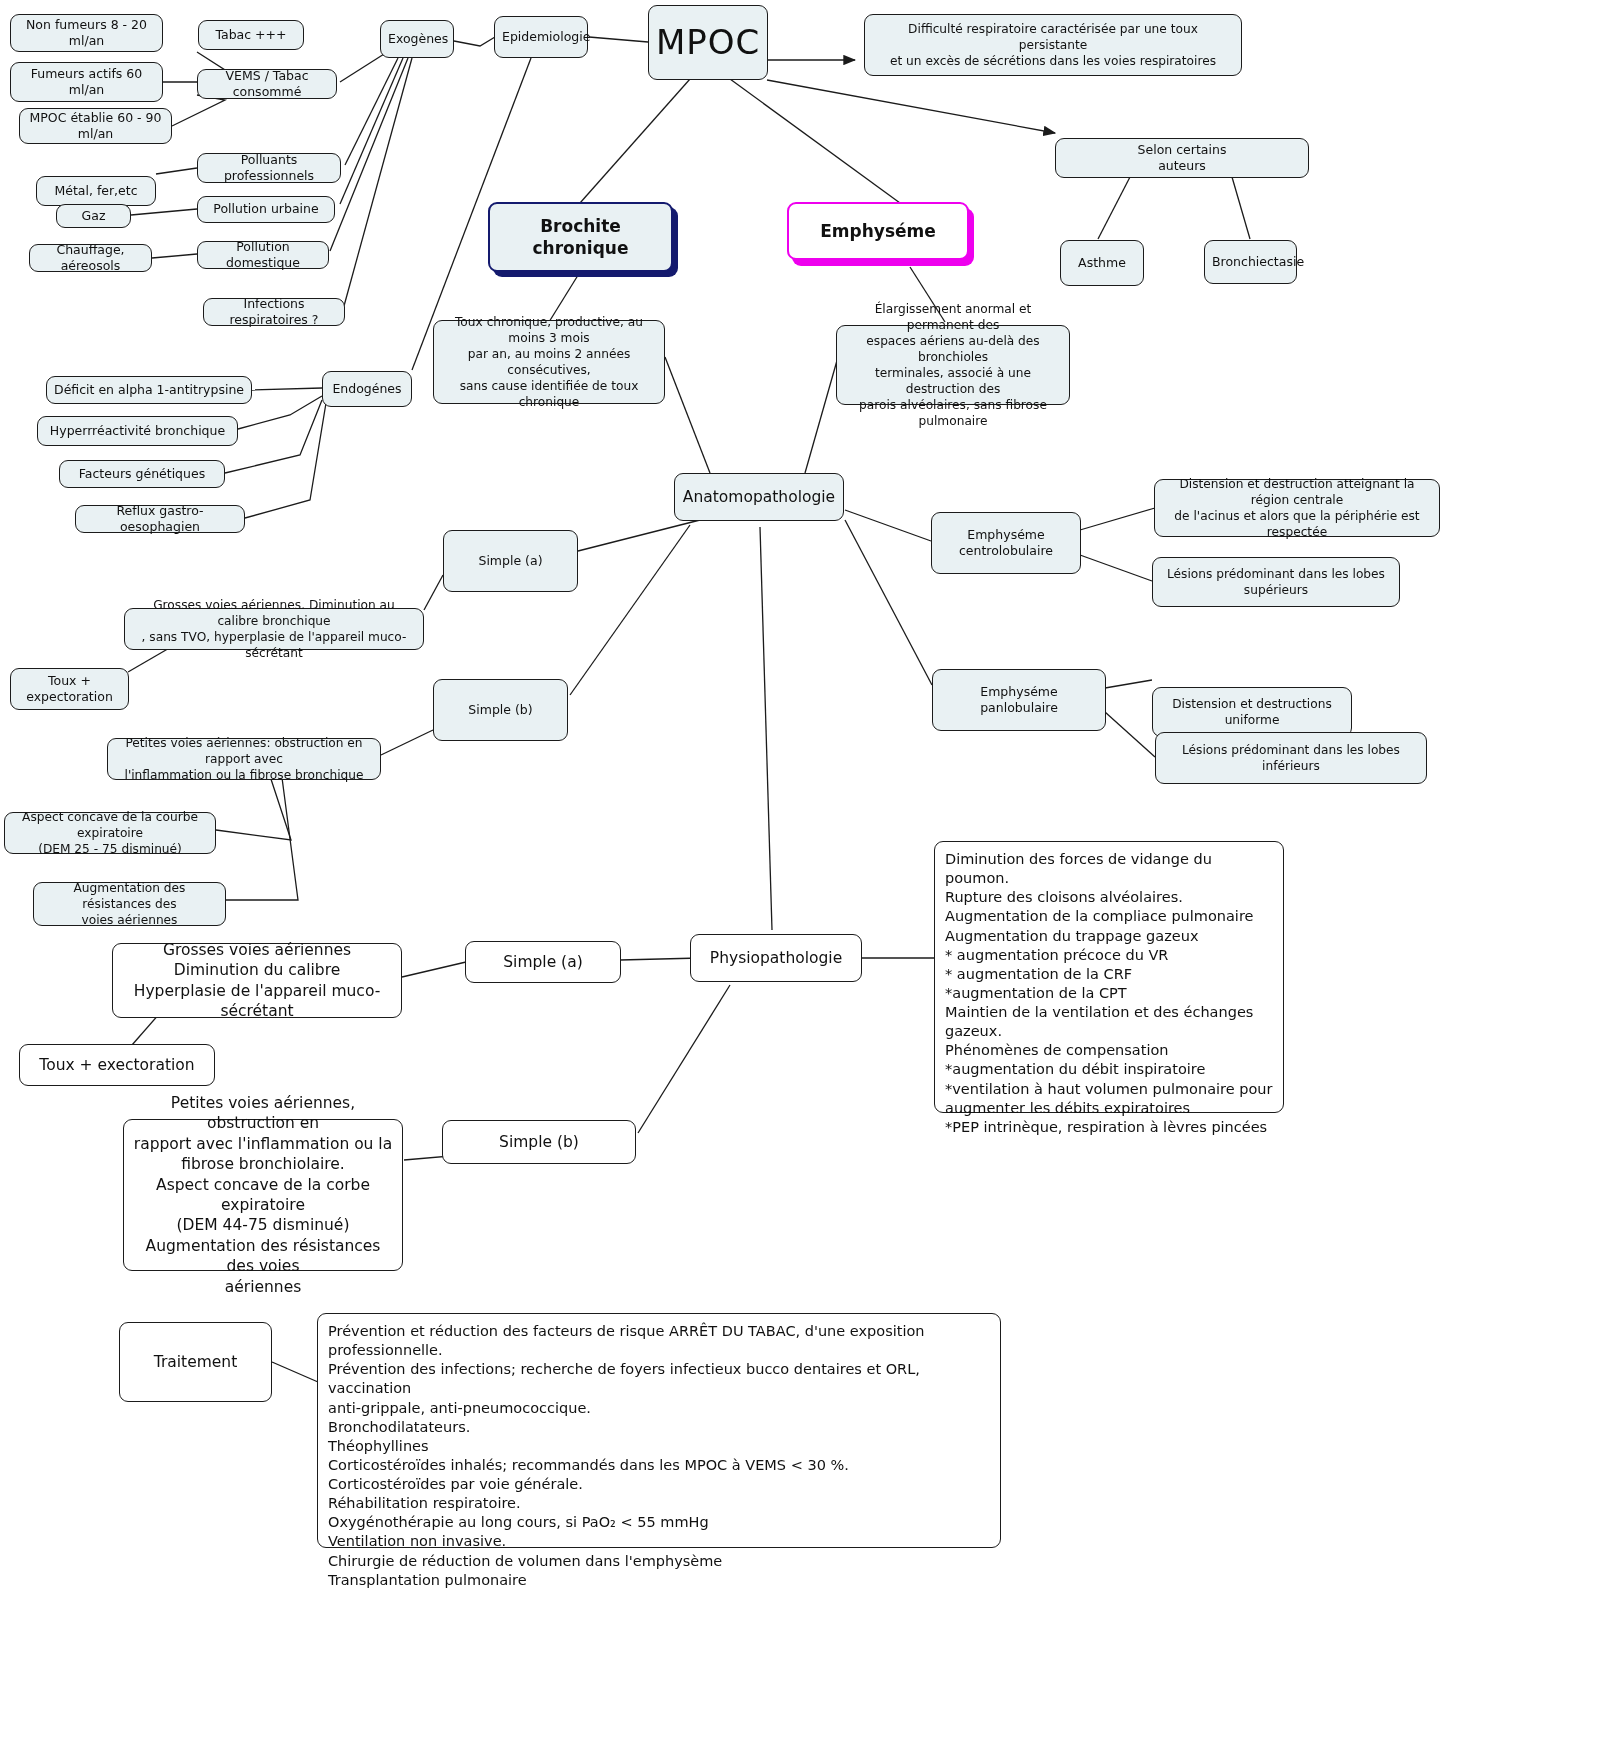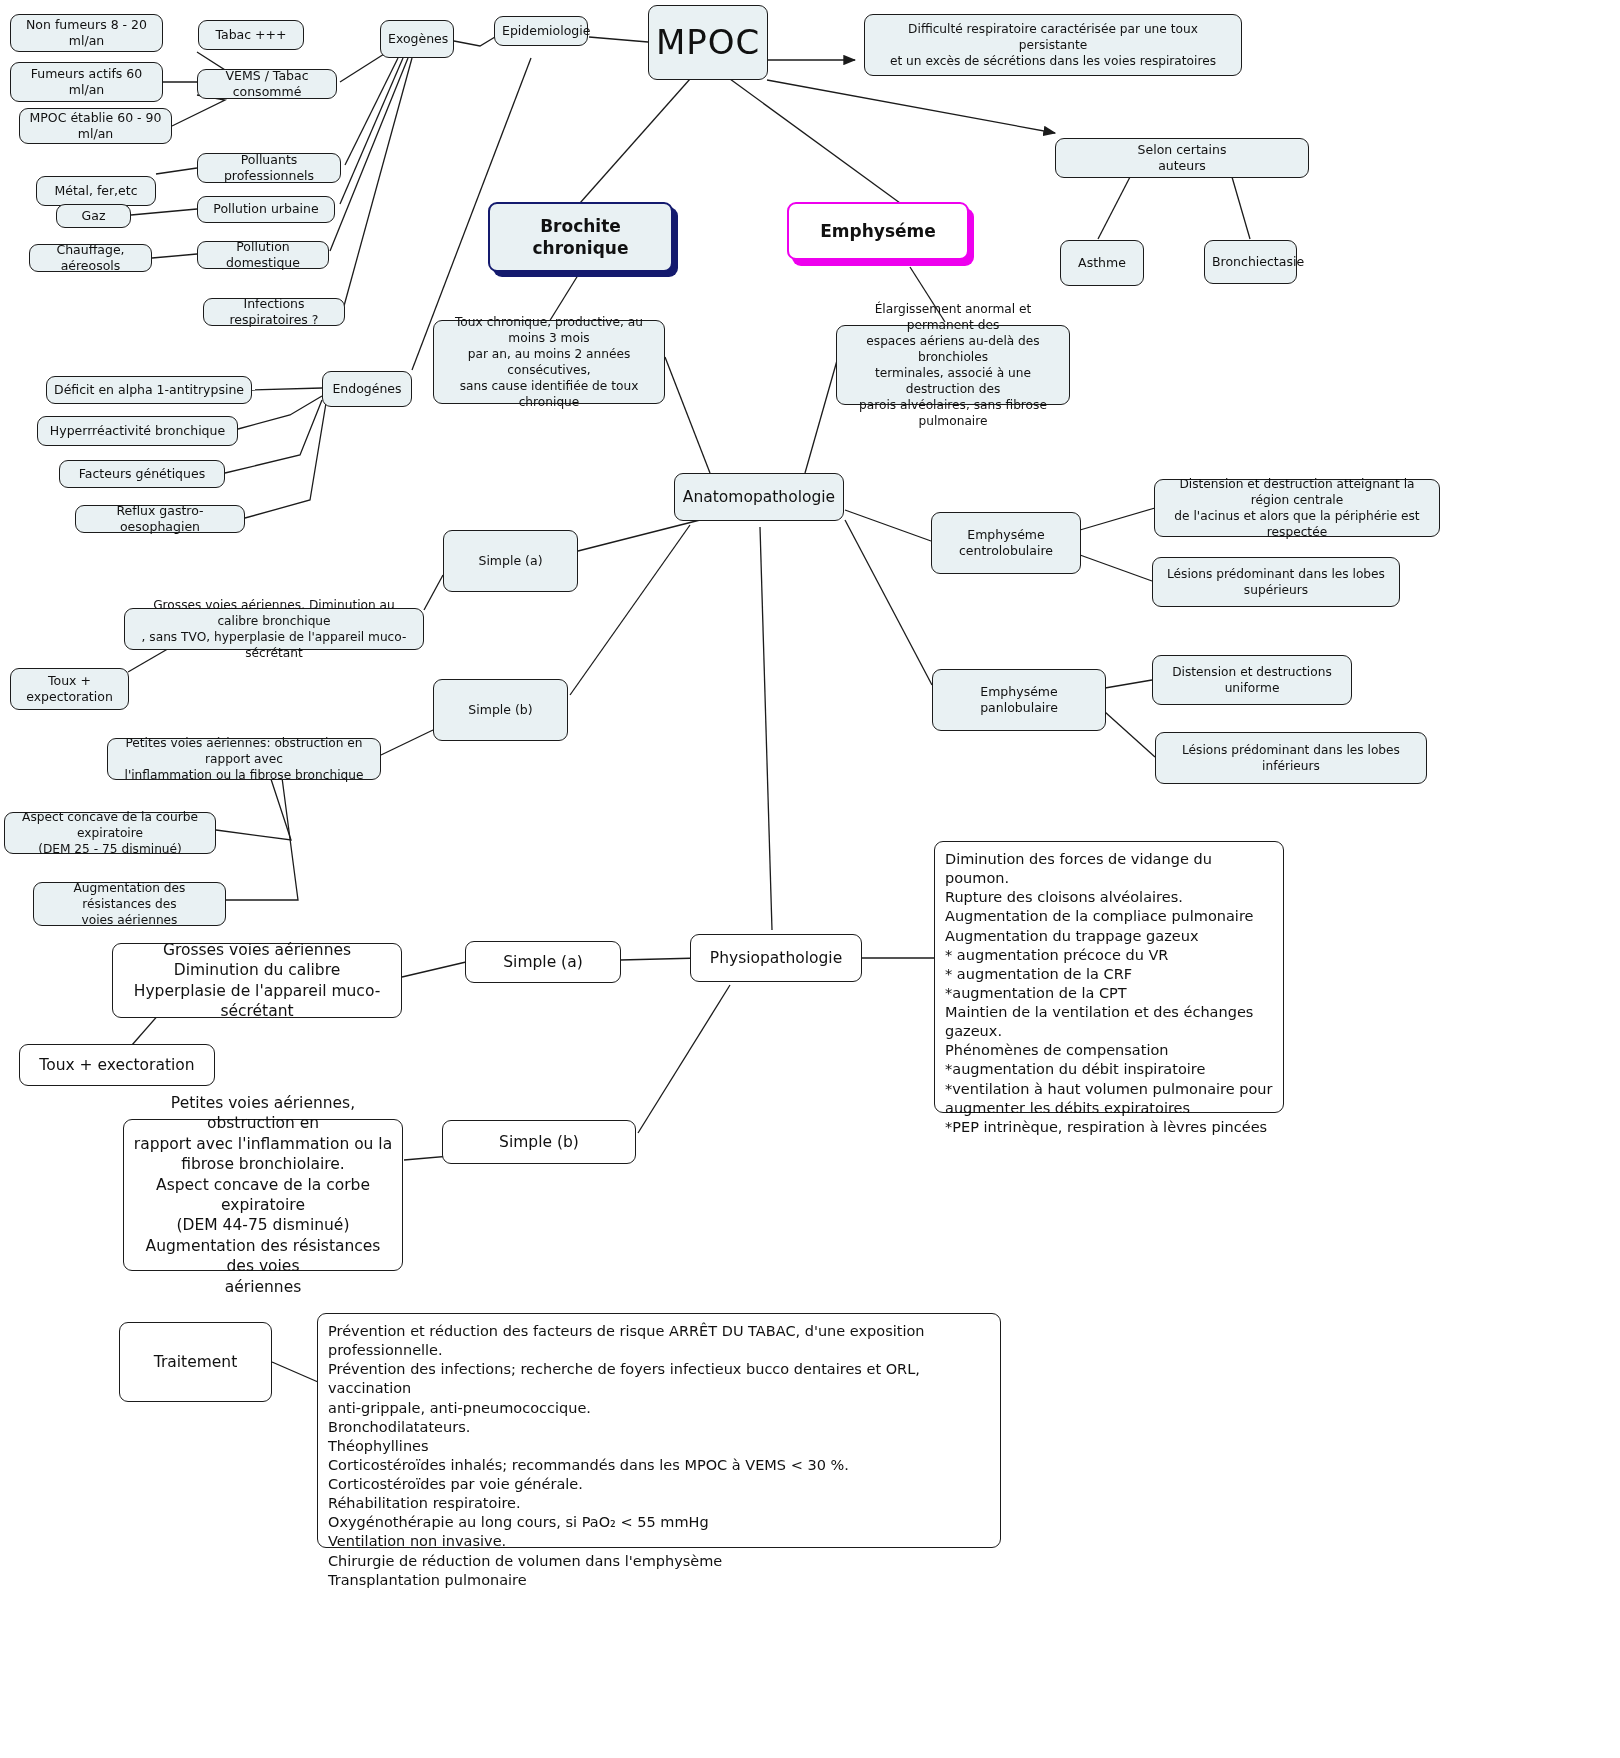--- a/index.html
+++ b/index.html
@@ -134,21 +134,21 @@
   </div>
   <div class="node n-small" style="left:198px;top:20px;width:106px;height:30px;">
     <span class="txt">Tabac +++</span>
   </div>
   <div class="node n-small" style="left:197px;top:69px;width:140px;height:30px;">
     <span class="txt">VEMS / Tabac consommé</span>
   </div>
   <div class="node n-small" style="left:380px;top:20px;width:74px;height:38px;">
     <span class="txt">Exogènes</span>
   </div>
-  <div class="node n-small" style="left:494px;top:16px;width:94px;height:30px;">
+  <div class="node n-small" style="left:494px;top:16px;width:94px;height:42px;">
     <span class="txt">Epidemiologie</span>
   </div>
 
   <div class="node n-small" style="left:36px;top:176px;width:120px;height:30px;">
     <span class="txt">Métal, fer,etc</span>
   </div>
   <div class="node n-small" style="left:197px;top:153px;width:144px;height:30px;">
     <span class="txt">Polluants professionnels</span>
   </div>
   <div class="node n-small" style="left:56px;top:204px;width:75px;height:24px;">
@@ -233,21 +233,21 @@
     <span class="txt">Emphyséme panlobulaire</span>
   </div>
 
   <div class="node n-para" style="left:1154px;top:479px;width:286px;height:58px;">
     <span class="txt">Distension et destruction atteignant la région centrale
 de l'acinus et alors que la périphérie est respectée</span>
   </div>
   <div class="node n-para" style="left:1152px;top:557px;width:248px;height:50px;">
     <span class="txt">Lésions prédominant dans les lobes supérieurs</span>
   </div>
-  <div class="node n-para" style="left:1152px;top:655px;width:200px;height:50px;">
+  <div class="node n-para" style="left:1152px;top:687px;width:200px;height:50px;">
     <span class="txt">Distension et destructions uniforme</span>
   </div>
   <div class="node n-para" style="left:1155px;top:732px;width:272px;height:52px;">
     <span class="txt">Lésions prédominant dans  les lobes inférieurs</span>
   </div>
 
   <div class="node n-small" style="left:443px;top:530px;width:135px;height:62px;">
     <span class="txt">Simple (a)</span>
   </div>
   <div class="node n-para" style="left:124px;top:608px;width:300px;height:42px;">

